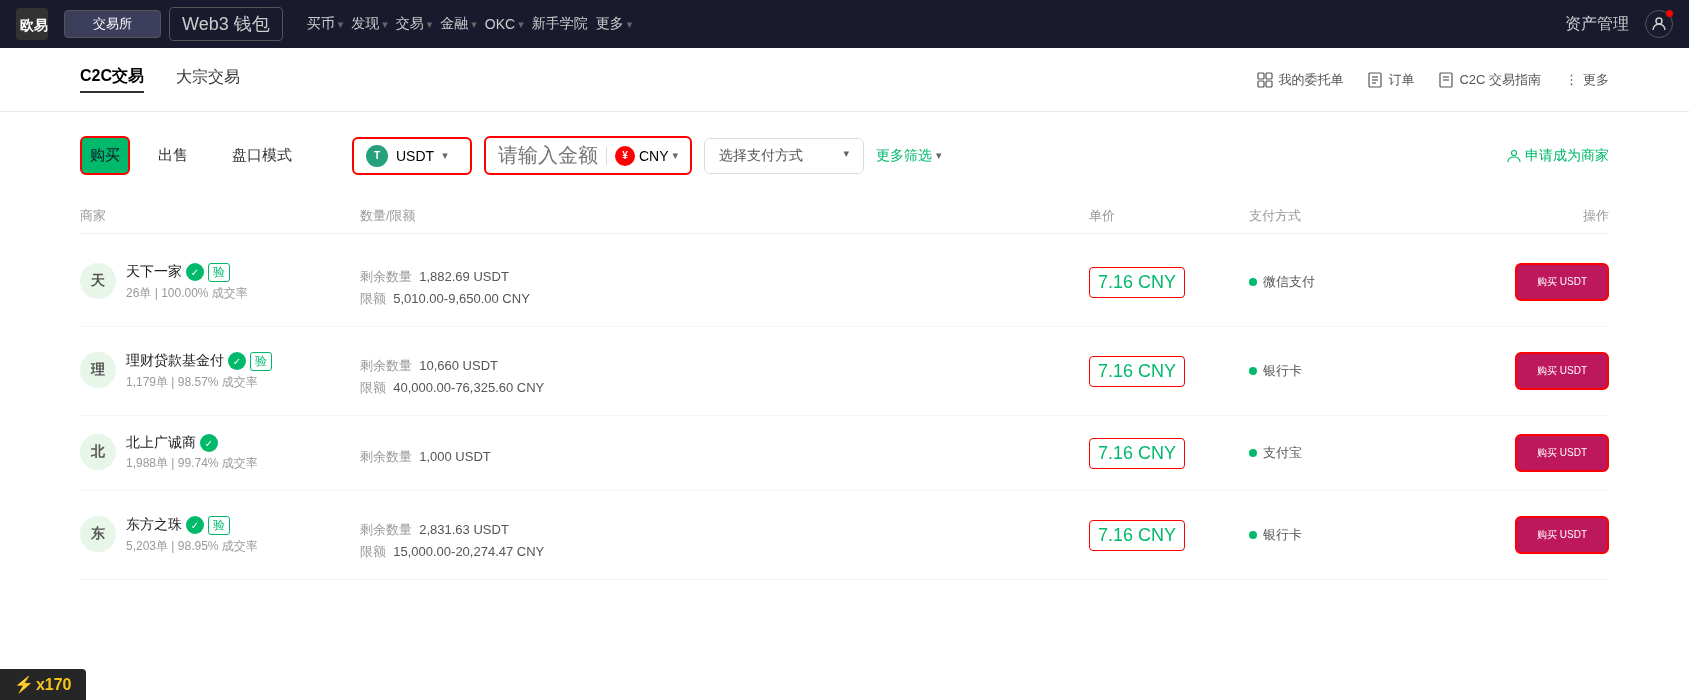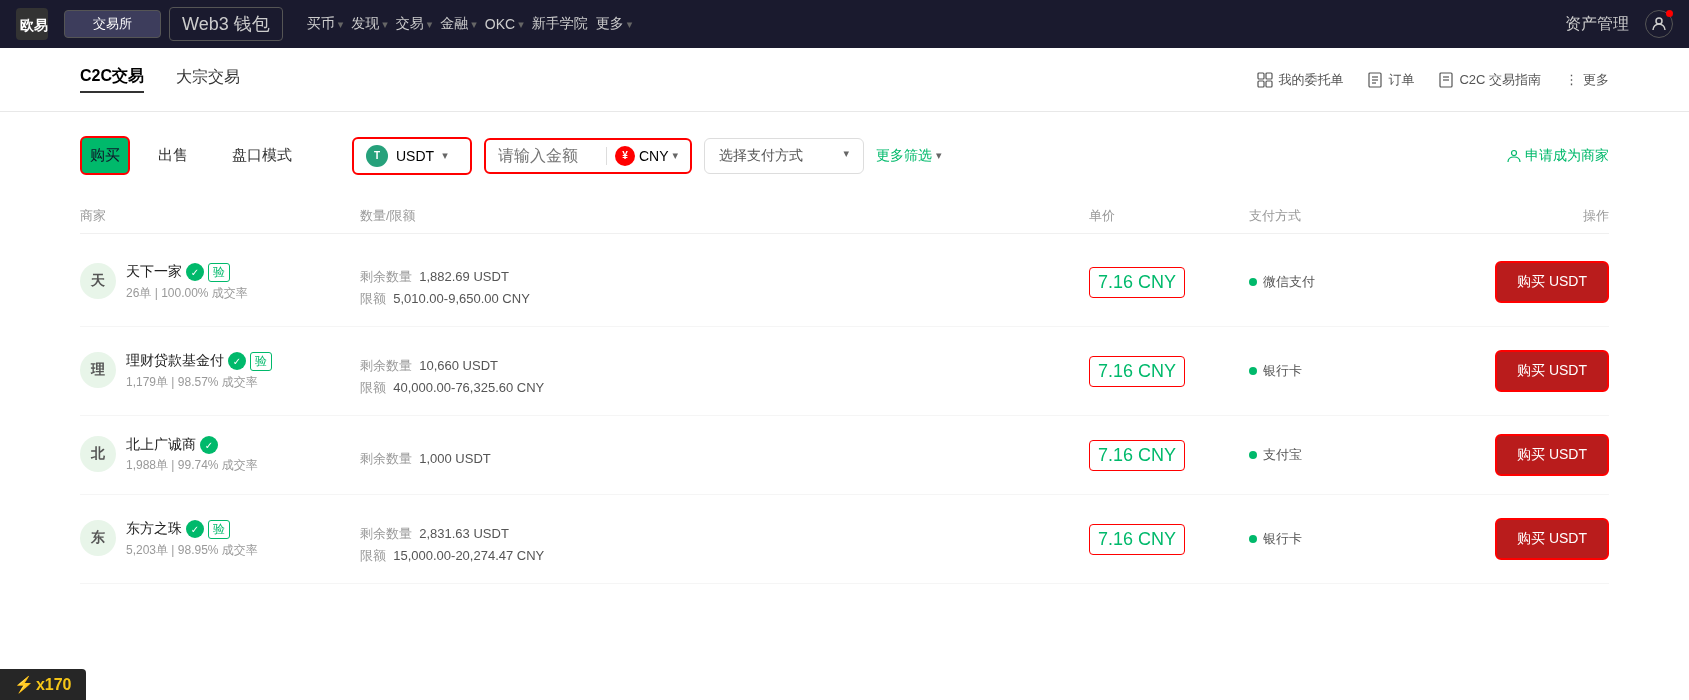--- a/index.html
+++ b/index.html
@@ -208,21 +208,21 @@
       border: 2px solid #f00;
       border-radius: 6px;
       padding: 6px 12px;
       background: #fff;
       gap: 8px;
       min-width: 200px;
     }
     .amount-input {
       border: none;
       outline: none;
-      font-size: 16px;
+      font-size: 20px;
       color: #999;
       width: 100px;
     }
     .cny-select {
       display: flex;
       align-items: center;
       gap: 4px;
       cursor: pointer;
       font-size: 14px;
     }
@@ -372,26 +372,26 @@
       font-size: 13px;
     }
     .payment-dot {
       width: 8px;
       height: 8px;
       background: #00b96b;
       border-radius: 50%;
       flex-shrink: 0;
     }
     .buy-btn {
-      background: #b91c1c;
+      background: #be185d;
       color: #fff;
       border: 2px solid #f00;
       border-radius: 6px;
       padding: 10px 20px;
-      font-size: 14px;
+      font-size: 10px;
       cursor: pointer;
       font-weight: 500;
       white-space: nowrap;
     }
 
     
     .bottom-bar {
       position: fixed;
       bottom: 0;
       left: 0;

